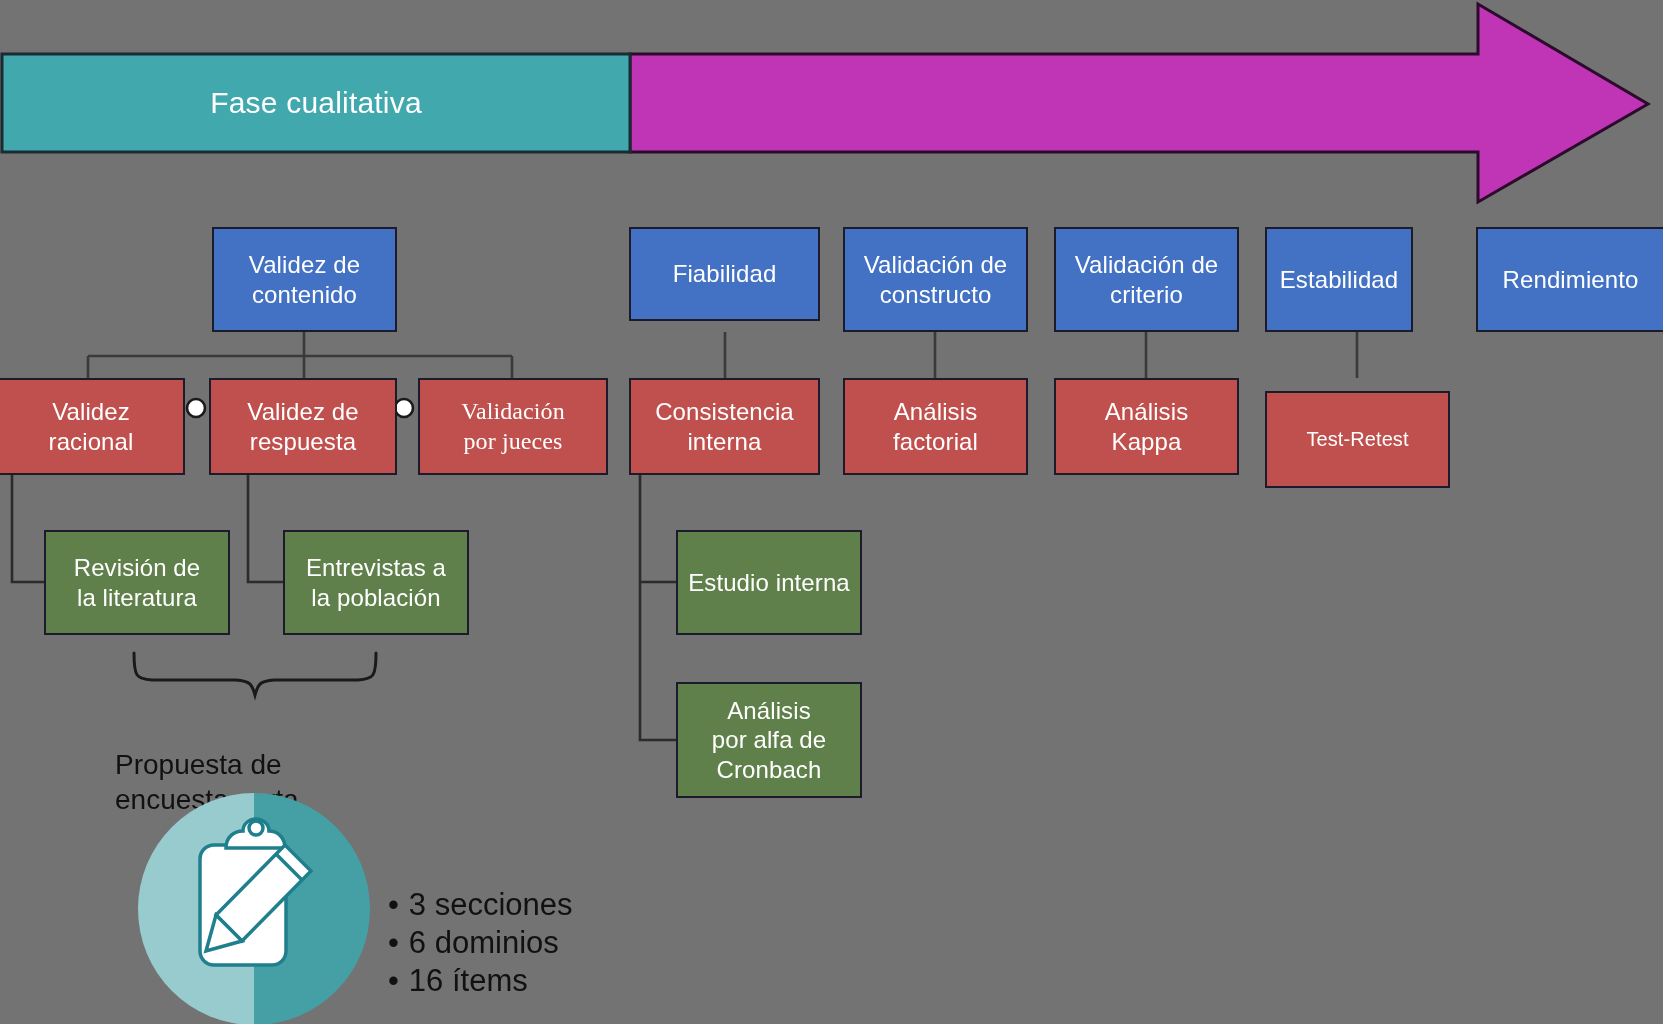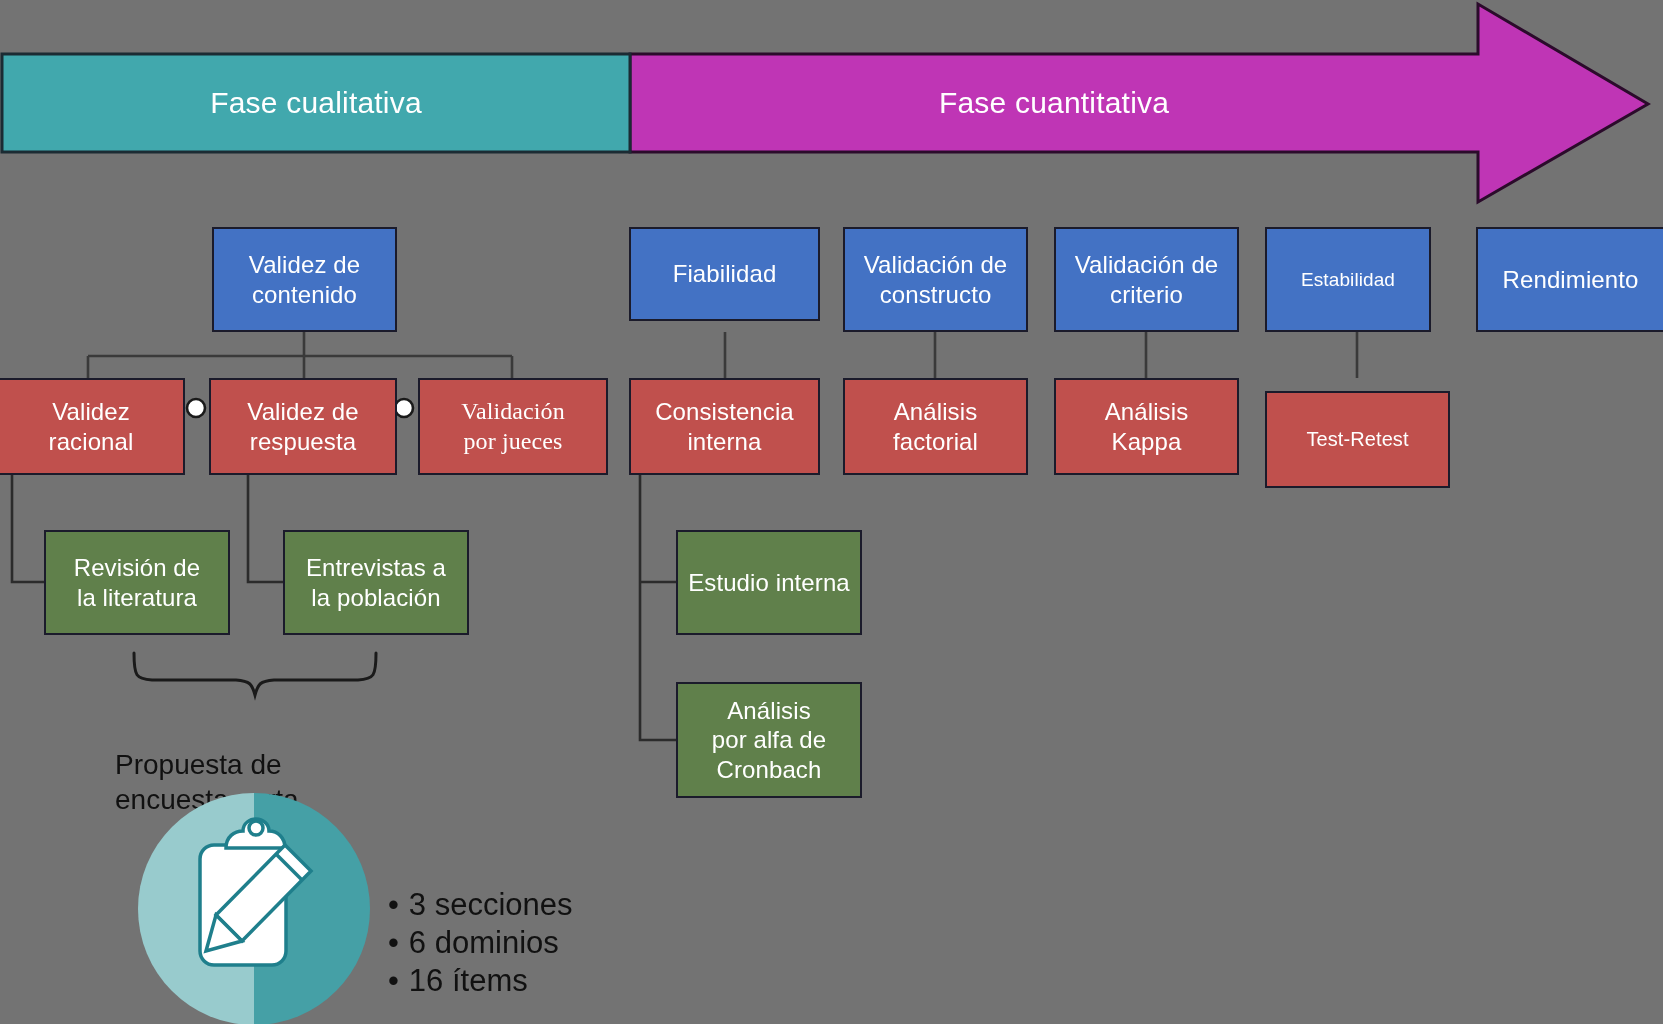--- a/index.html
+++ b/index.html
@@ -119,40 +119,37 @@
                C 374 679, 376 676, 376 653"></path>
     </g>
 
     <circle cx="196" cy="408" r="9" fill="#ffffff" stroke="#1a1a1a" stroke-width="2.6"></circle>
     <circle cx="404" cy="408" r="9" fill="#ffffff" stroke="#1a1a1a" stroke-width="2.6"></circle>
   </svg>
 
   <div class="phase" style="left:2px; top:54px; width:628px; height:98px;">
     <span>Fase cualitativa</span>
   </div>
-  <div class="phase" style="left:630px; top:54px; width:848px; height:98px;">
-    <span>Fase cuantitativa</span>
-  </div>
 
   <div class="node blue" style="left:212px; top:227px; width:185px; height:105px; font-size:24px;">
     <span>Validez de
 contenido</span>
   </div>
   <div class="node blue" style="left:629px; top:227px; width:191px; height:94px; font-size:24px;">
     <span>Fiabilidad</span>
   </div>
   <div class="node blue" style="left:843px; top:227px; width:185px; height:105px; font-size:24px;">
     <span>Validación de
 constructo</span>
   </div>
   <div class="node blue" style="left:1054px; top:227px; width:185px; height:105px; font-size:24px;">
     <span>Validación de
 criterio</span>
   </div>
-  <div class="node blue" style="left:1265px; top:227px; width:166px; height:105px; font-size:19px;">
+  <div class="node blue" style="left:1265px; top:227px; width:148px; height:105px; font-size:24px;">
     <span>Estabilidad</span>
   </div>
   <div class="node blue" style="left:1476px; top:227px; width:189px; height:105px; font-size:24px;">
     <span>Rendimiento</span>
   </div>
 
   <div class="node red" style="left:-3px; top:378px; width:188px; height:97px; font-size:24px;">
     <span>Validez
 racional</span>
   </div>

